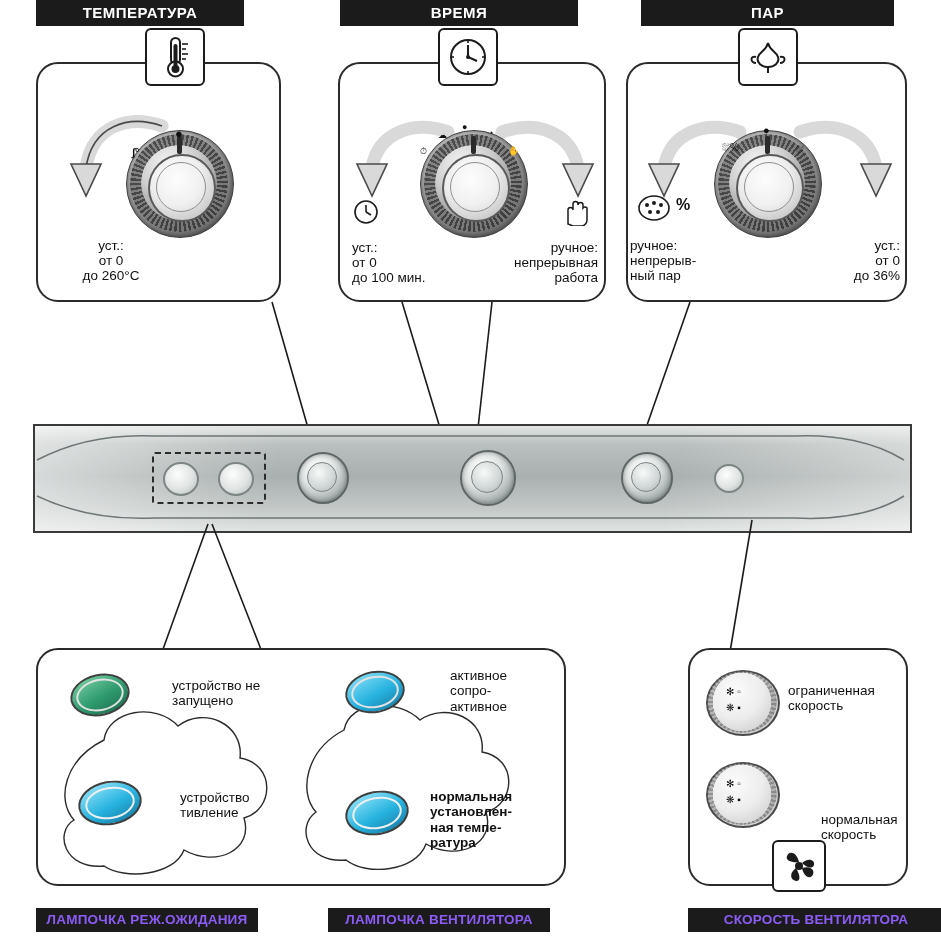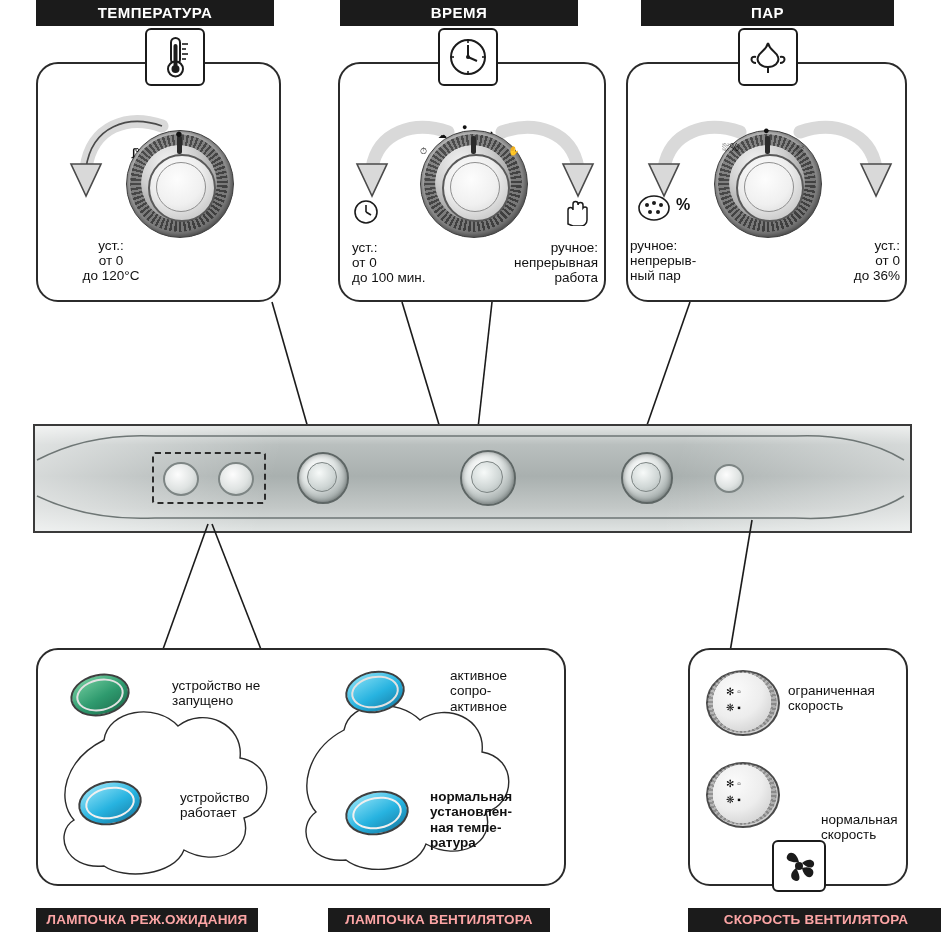--- a/index.html
+++ b/index.html
@@ -9,21 +9,21 @@
     color:#111;
   }
   .abs{position:absolute;}
   
   .hdr{
     background:#1b1b1b;color:#fff;text-align:center;
     font-weight:bold;font-size:15px;letter-spacing:.5px;
     padding:4px 0 5px 0;
   }
   .hdr-bottom{
-    background:#1b1b1b;color:#fca5a5;text-align:center;
+    background:#1b1b1b;color:#8b5cf6;text-align:center;
     font-weight:bold;font-size:13.5px;letter-spacing:.2px;
     padding:4px 0 5px 0;
   }
   
   .panel{
     border:2px solid #2b2b2b;border-radius:22px;background:#fff;
     box-sizing:border-box;
   }
   
   .iconbox{
@@ -102,21 +102,21 @@
     position:absolute;border-radius:50%;
     background:repeating-conic-gradient(#8e8e8e 0deg 4deg,#4a4a4a 4deg 8deg);
     opacity:.55;
   }
   svg{display:block;}
   .lbl{font-size:13.5px;line-height:1.14;}
 </style>
 </head>
 <body>
 
-<div class="abs hdr" style="left:36px;top:0;width:238px;">ТЕМПЕРАТУРА</div>
+<div class="abs hdr" style="left:36px;top:0;width:208px;">ТЕМПЕРАТУРА</div>
 <div class="abs hdr" style="left:340px;top:0;width:238px;">ВРЕМЯ</div>
 <div class="abs hdr" style="left:641px;top:0;width:253px;">ПАР</div>
 
 <div class="abs panel" style="left:36px;top:62px;width:245px;height:240px;"></div>
 
 <div class="abs iconbox" style="left:145px;top:28px;width:60px;height:58px;">
   <svg width="44" height="46" viewBox="0 0 44 46">
     <rect x="18" y="4" width="9" height="26" rx="4.5" fill="#fff" stroke="#1b1b1b" stroke-width="2"></rect>
     <circle cx="22.5" cy="35" r="7.5" fill="#fff" stroke="#1b1b1b" stroke-width="2"></circle>
     <rect x="20.5" y="10" width="4" height="23" rx="2" fill="#1b1b1b"></rect>
@@ -140,21 +140,21 @@
   <div class="knob-inner" style="left:28px;top:30px;width:64px;height:64px;"></div>
   <div class="knob-inner2" style="left:36px;top:38px;width:48px;height:48px;"></div>
   <div class="knob-mark" style="left:57px;top:12px;width:5px;height:18px;"></div>
   <div class="abs" style="left:12px;top:22px;font-size:11px;font-weight:bold;">∫°</div>
   <div class="abs" style="left:55px;top:2px;font-size:13px;">●</div>
 </div>
 
 <div class="abs ptxt" style="left:56px;top:238px;width:110px;">
   <div>уст.:</div>
   <div>от 0</div>
-  <div>до 120°C</div>
+  <div>до 260°C</div>
 </div>
 
 <div class="abs panel" style="left:338px;top:62px;width:268px;height:240px;"></div>
 
 <div class="abs iconbox" style="left:438px;top:28px;width:60px;height:58px;">
   <svg width="44" height="44" viewBox="0 0 44 44">
     <circle cx="22" cy="22" r="17" fill="#fff" stroke="#1b1b1b" stroke-width="2"></circle>
     <line x1="22" y1="22" x2="22" y2="10" stroke="#1b1b1b" stroke-width="2"></line>
     <line x1="22" y1="22" x2="31" y2="26" stroke="#1b1b1b" stroke-width="2"></line>
     <circle cx="22" cy="22" r="2" fill="#1b1b1b"></circle>
@@ -321,21 +321,21 @@
   <div>сопро-</div>
   <div>активное</div>
 </div>
 
 <div class="abs" style="left:78px;top:775px;width:62px;height:50px;">
   <div style="position:absolute;left:0;top:6px;width:60px;height:40px;border-radius:50%;background:linear-gradient(160deg,#9fe9fb,#27b3e0 55%,#1678a0);border:2px solid #3f3f3f;transform:rotate(-10deg);"></div>
   <div style="position:absolute;left:7px;top:12px;width:46px;height:28px;border-radius:50%;border:2px solid #f0f0f0;transform:rotate(-10deg);"></div>
 </div>
 <div class="abs lbl" style="left:180px;top:790px;width:150px;">
   <div>устройство</div>
-  <div>работает</div>
+  <div>тивление</div>
 </div>
 
 <div class="abs" style="left:345px;top:785px;width:62px;height:50px;">
   <div style="position:absolute;left:0;top:6px;width:60px;height:40px;border-radius:50%;background:linear-gradient(160deg,#9fe9fb,#27b3e0 55%,#1678a0);border:2px solid #3f3f3f;transform:rotate(-10deg);"></div>
   <div style="position:absolute;left:7px;top:12px;width:46px;height:28px;border-radius:50%;border:2px solid #f0f0f0;transform:rotate(-10deg);"></div>
 </div>
 <div class="abs lbl" style="left:430px;top:789px;width:135px;font-weight:bold;">
   <div>нормальная</div>
   <div>установлен-</div>
   <div>ная темпе-</div>

